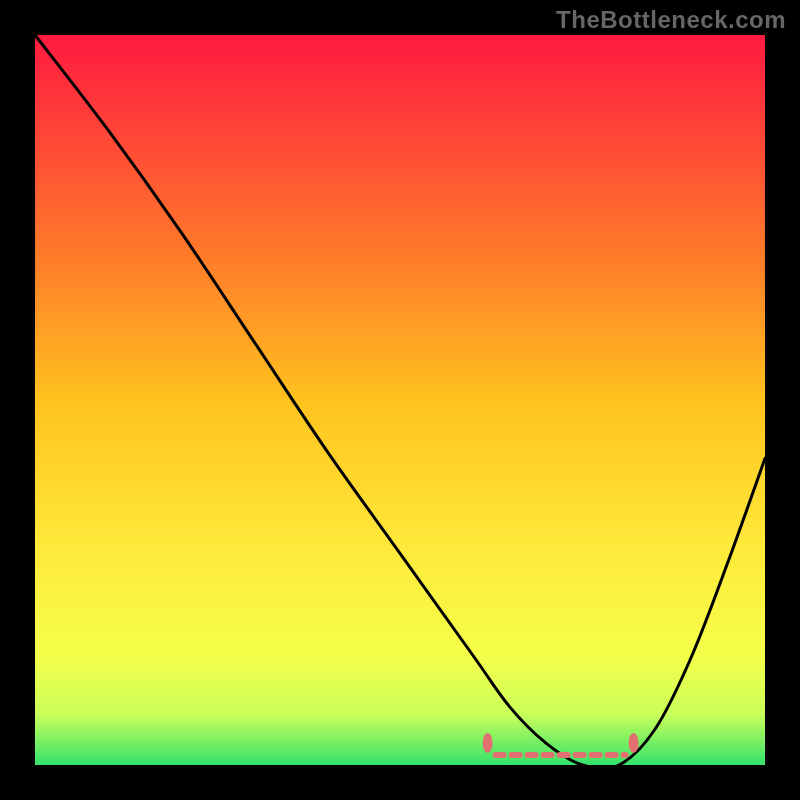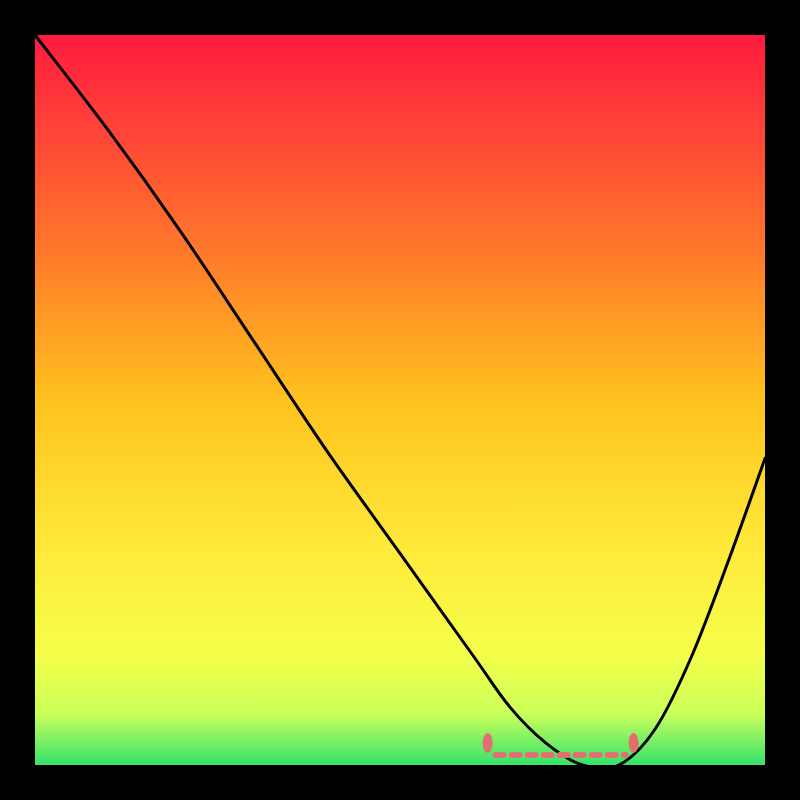--- a/index.html
+++ b/index.html
@@ -30,20 +30,21 @@
     display: block;
     position: absolute;
     top: 0;
     left: 0;
   }
 </style>
 </head>
 <body>
 
 <div class="chart-container">
+  <div class="watermark">TheBottleneck.com</div>
   <svg id="chart-svg" width="800" height="800" viewBox="0 0 800 800">
       <defs>
         <linearGradient id="bg-grad" x1="0" y1="0" x2="0" y2="1">
           <stop offset="0%" stop-color="#ff1a3f"></stop>
           <stop offset="10%" stop-color="#ff3a3a"></stop>
           <stop offset="30%" stop-color="#ff7a2a"></stop>
           <stop offset="50%" stop-color="#ffc21e"></stop>
           <stop offset="70%" stop-color="#ffe93a"></stop>
           <stop offset="85%" stop-color="#f4ff4a"></stop>
           <stop offset="93%" stop-color="#caff5a"></stop>

